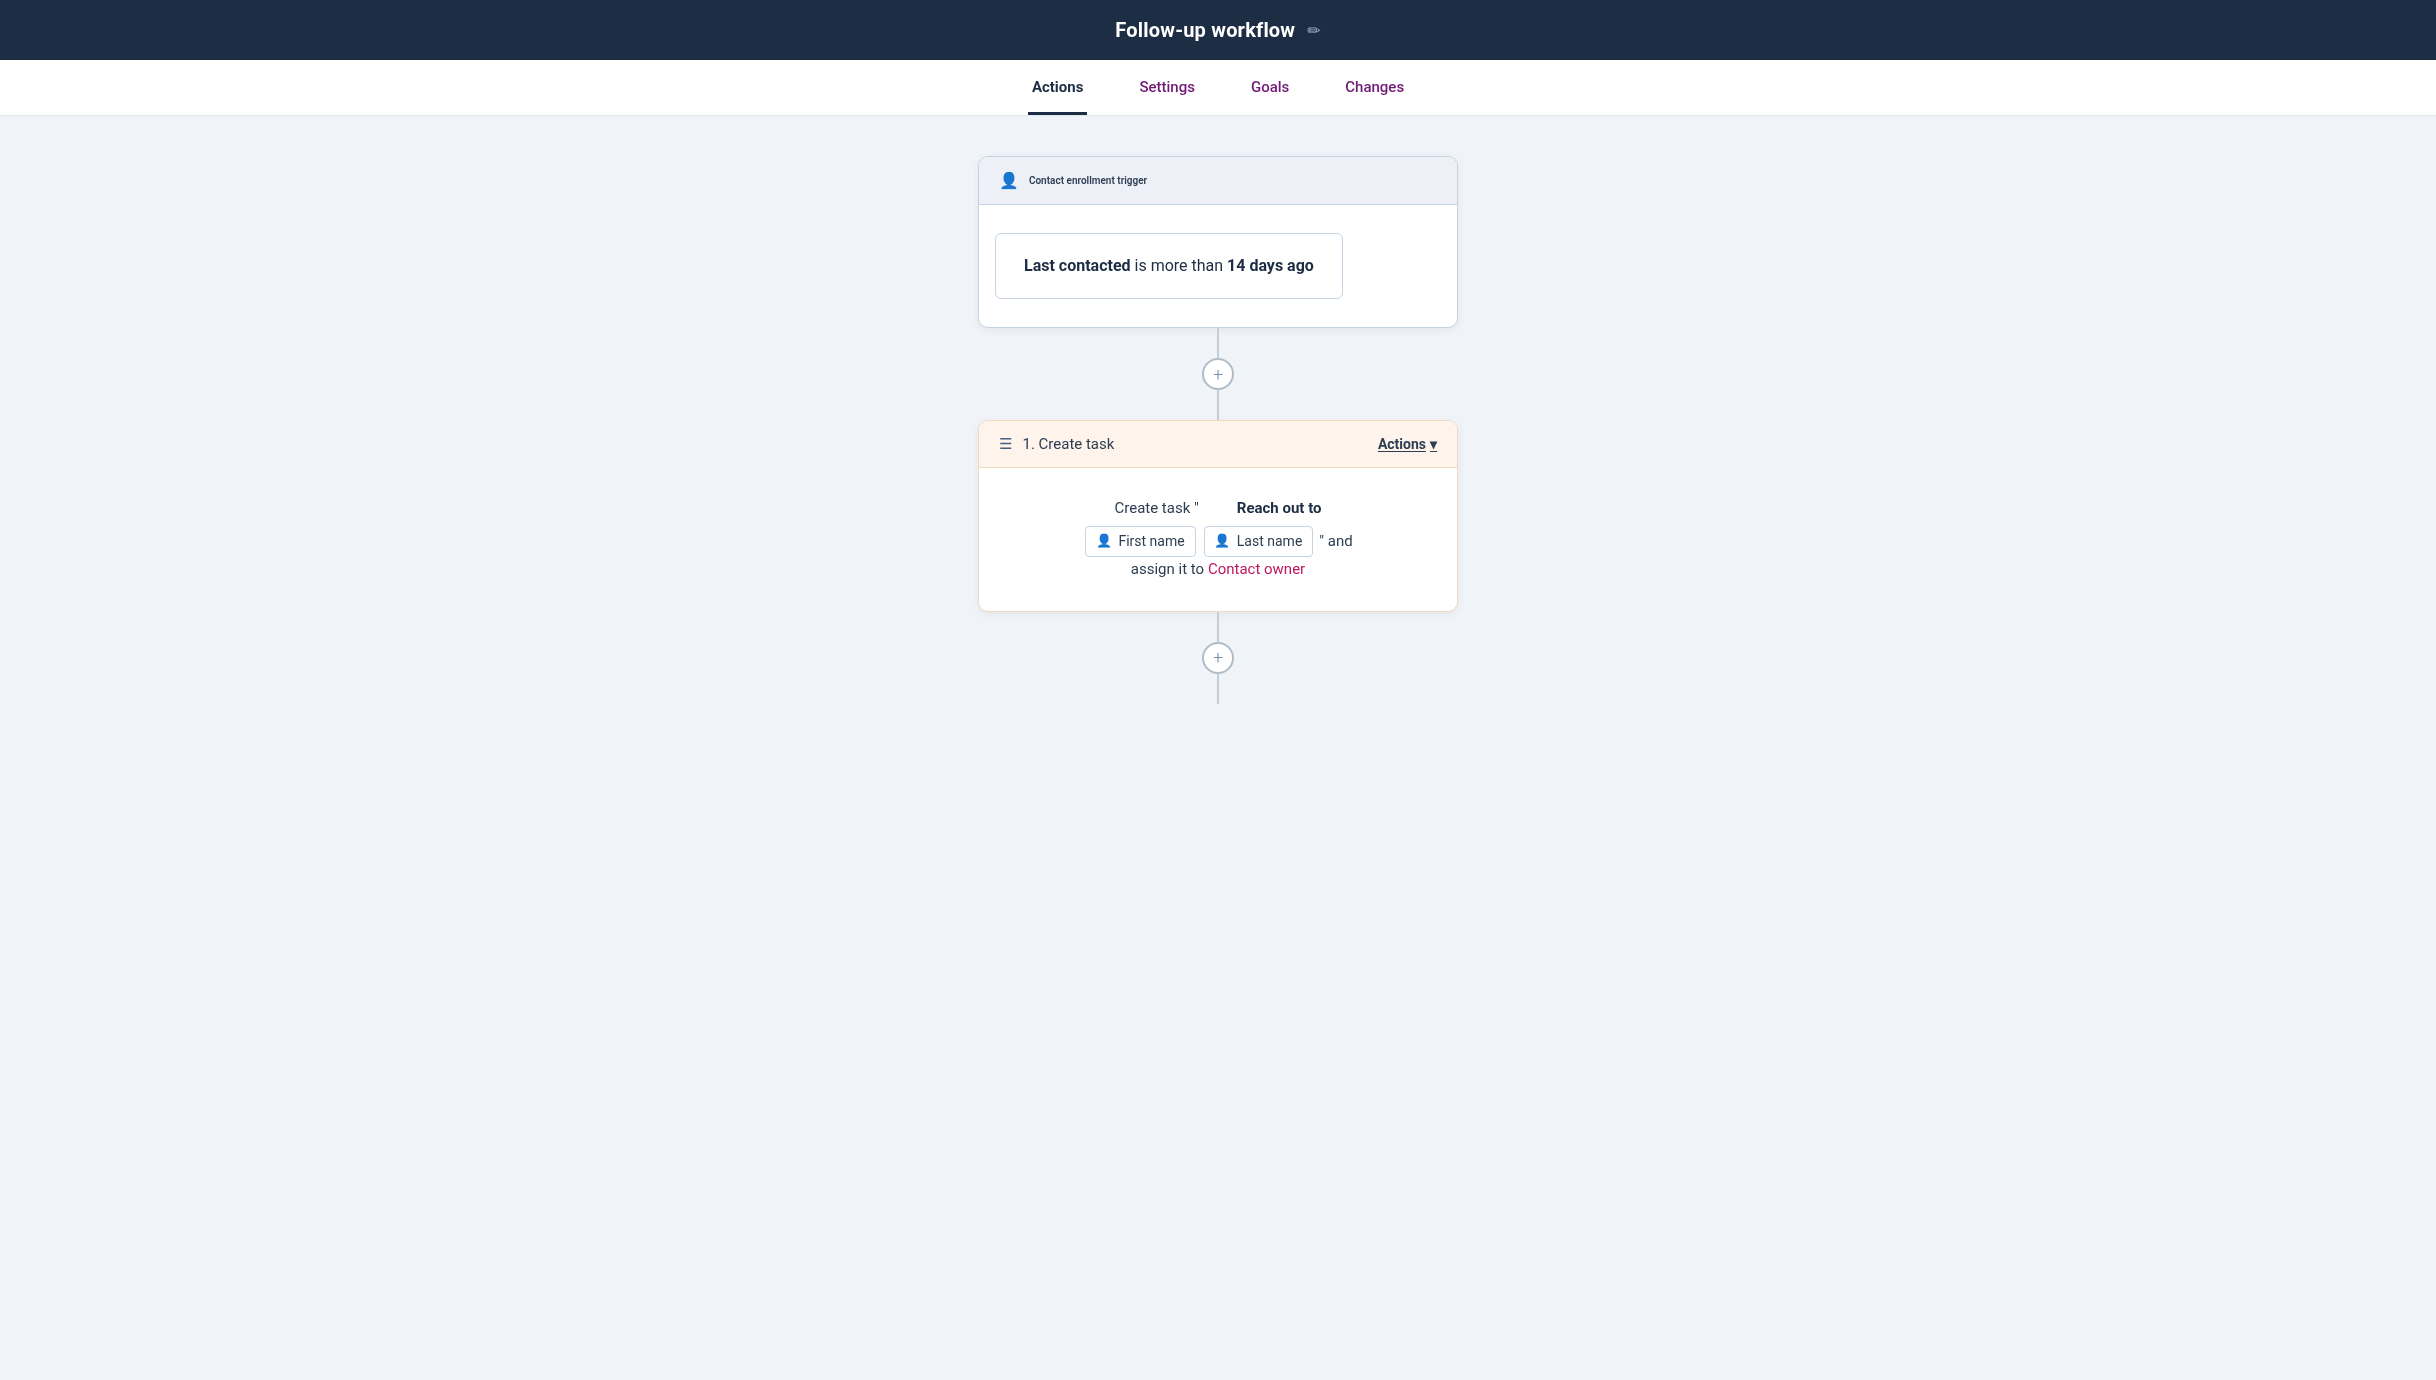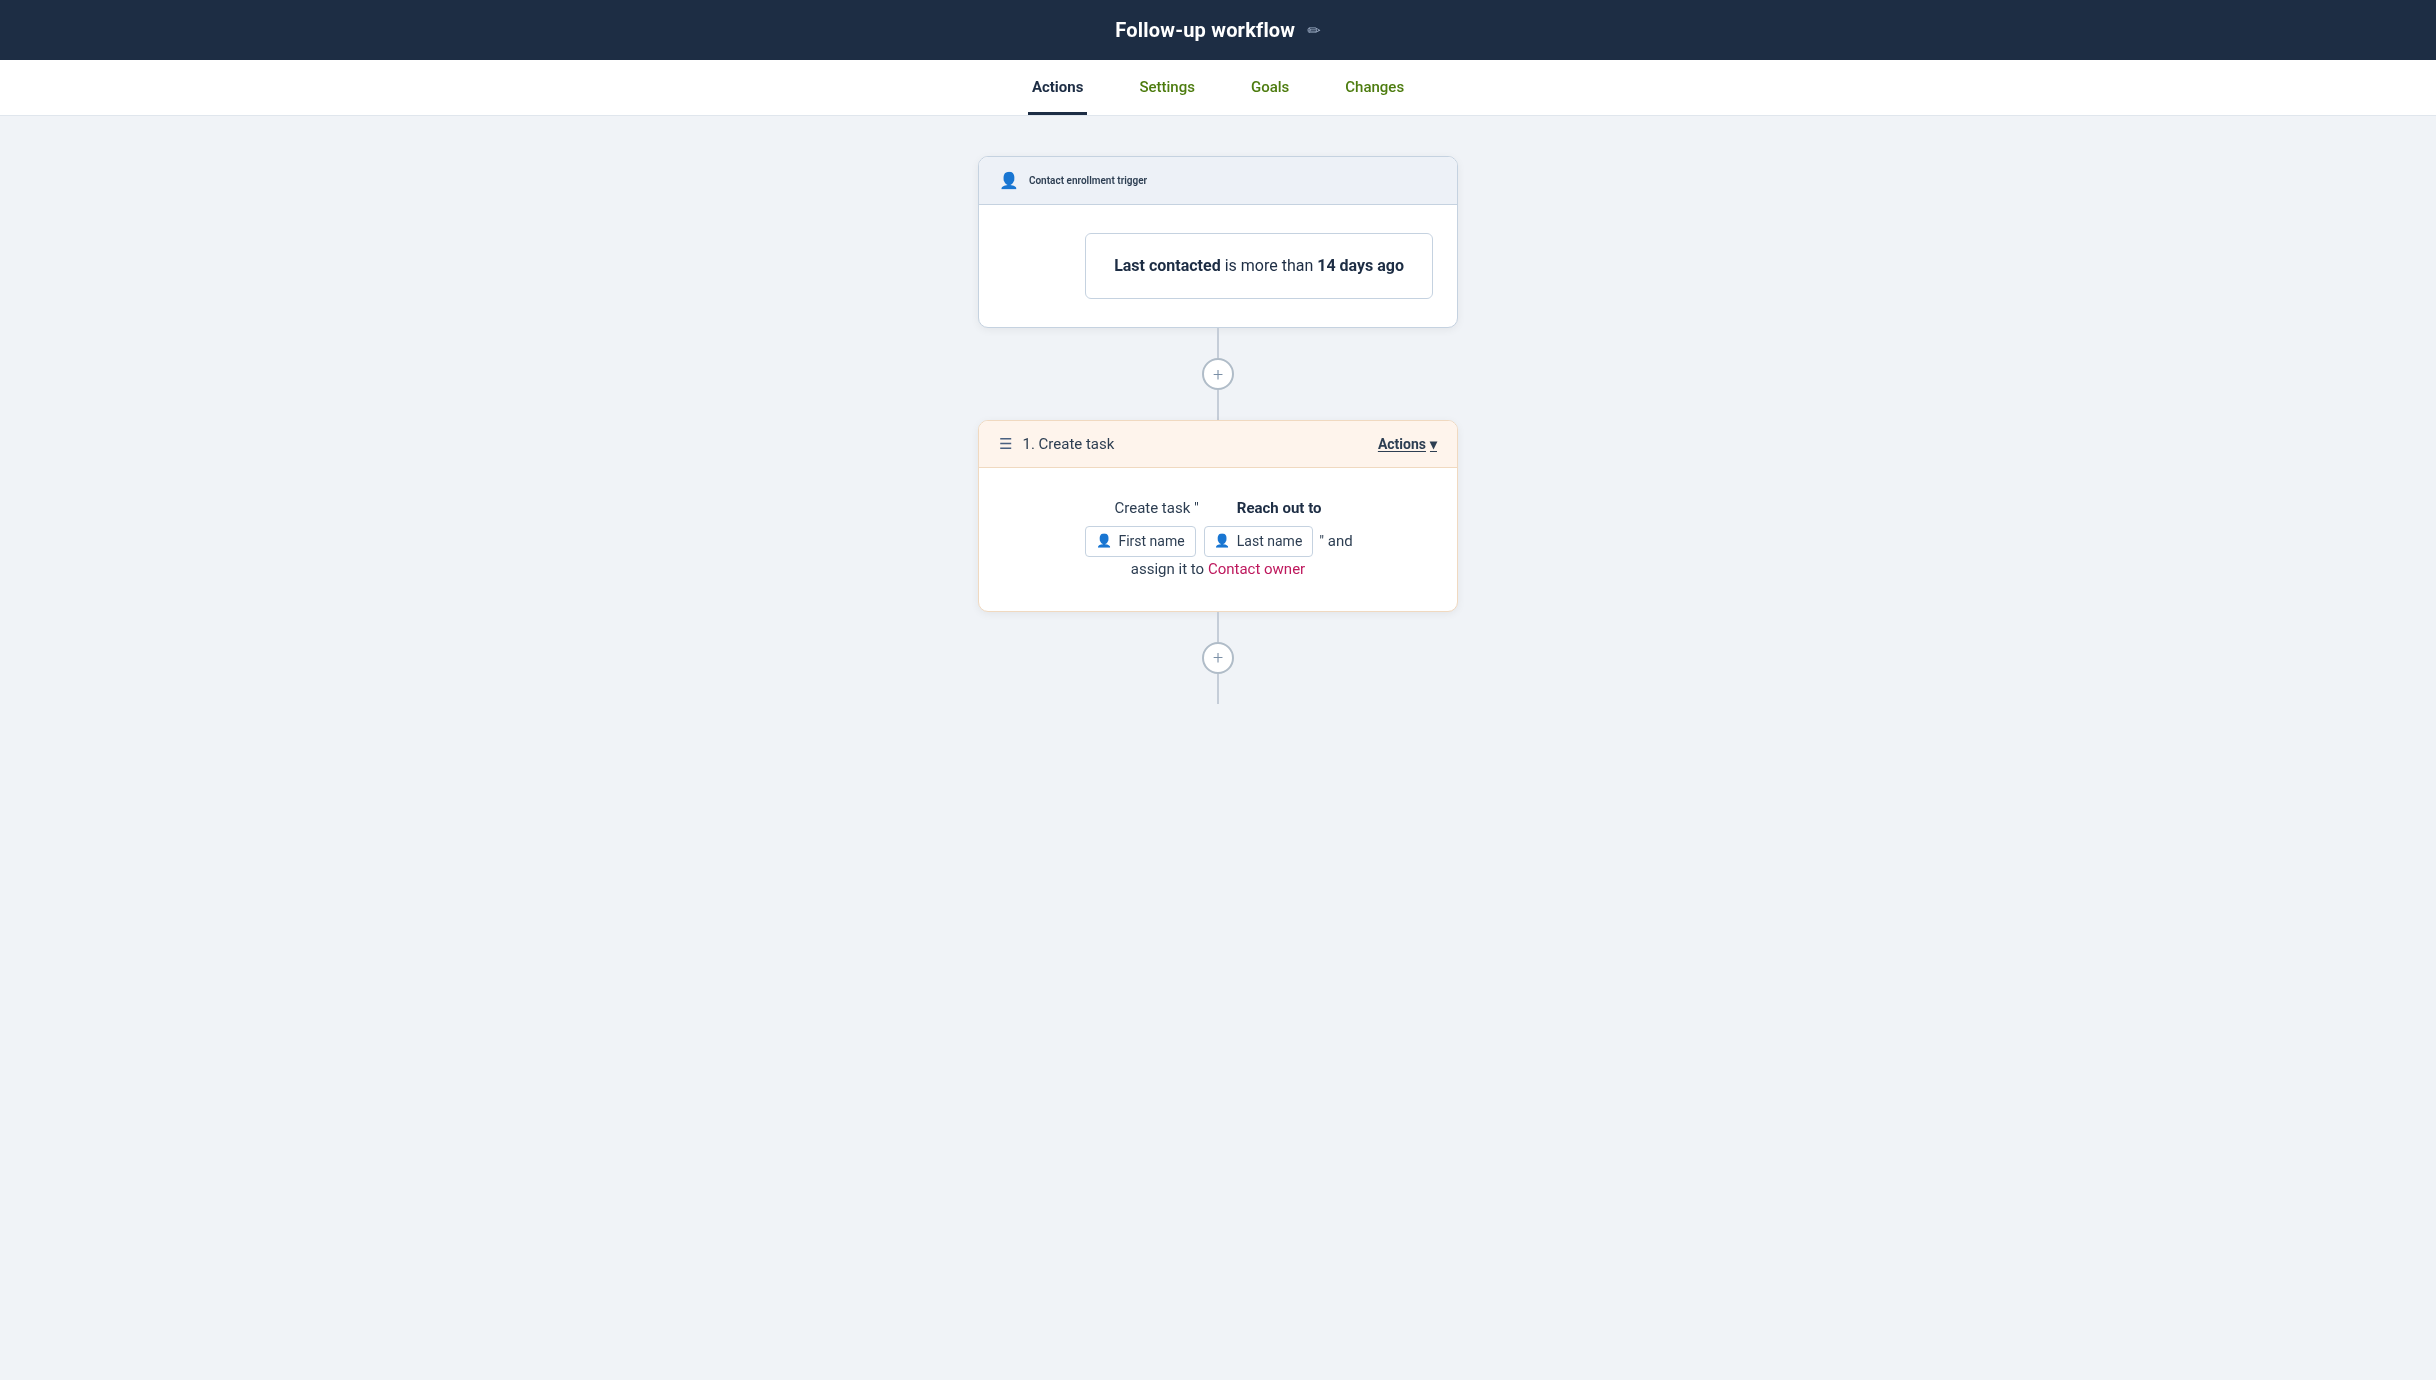--- a/index.html
+++ b/index.html
@@ -44,21 +44,21 @@
       justify-content: center;
       gap: 48px;
       border-bottom: 1px solid #e0e6ed;
       padding: 0 24px;
     }
 
     .tab-item {
       padding: 18px 4px 16px;
       font-size: 15px;
       font-weight: 500;
-      color: #4d7c0f;
+      color: #701a75;
       cursor: pointer;
       border-bottom: 3px solid transparent;
       text-decoration: none;
     }
 
     .tab-item.active {
       color: #1d2d44;
       font-weight: 700;
       border-bottom: 3px solid #1d2d44;
     }
@@ -126,23 +126,23 @@
       font-size: 16px;
     }
 
     .trigger-card-header-title {
       font-size: 10px;
       font-weight: 600;
       color: #2d3e52;
     }
 
     .trigger-card-body {
-      padding: 28px 24px;
-      display: flex;
-      justify-content: flex-end;
+      padding: 28px 16px;
+      display: flex;
+      justify-content: flex-start;
     }
 
     .trigger-condition-box {
       border: 1.5px solid #c5d2e0;
       border-radius: 6px;
       padding: 20px 28px;
       text-align: center;
       font-size: 16px;
       color: #1d2d44;
       line-height: 1.5;

